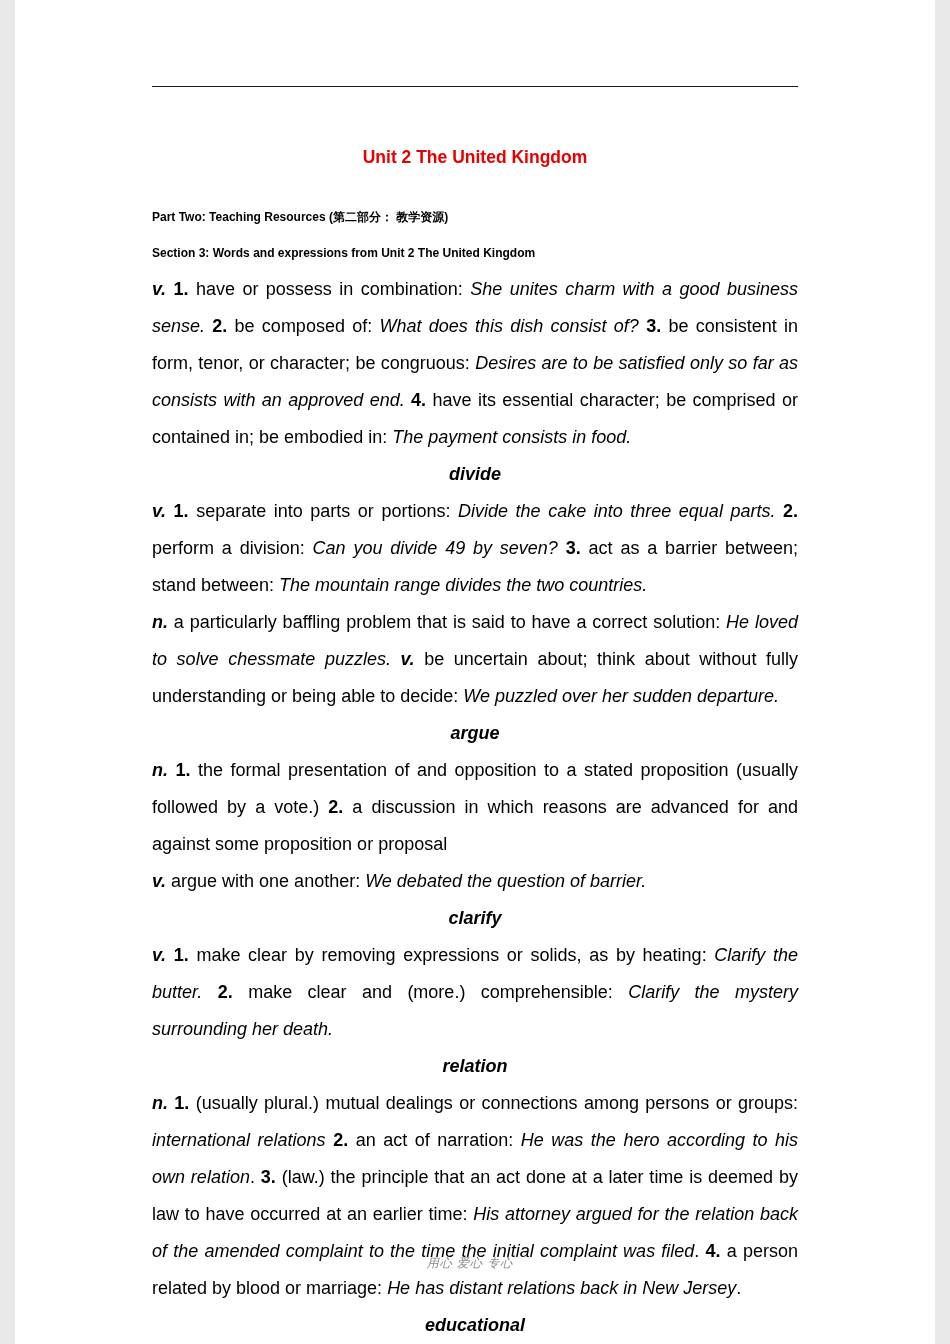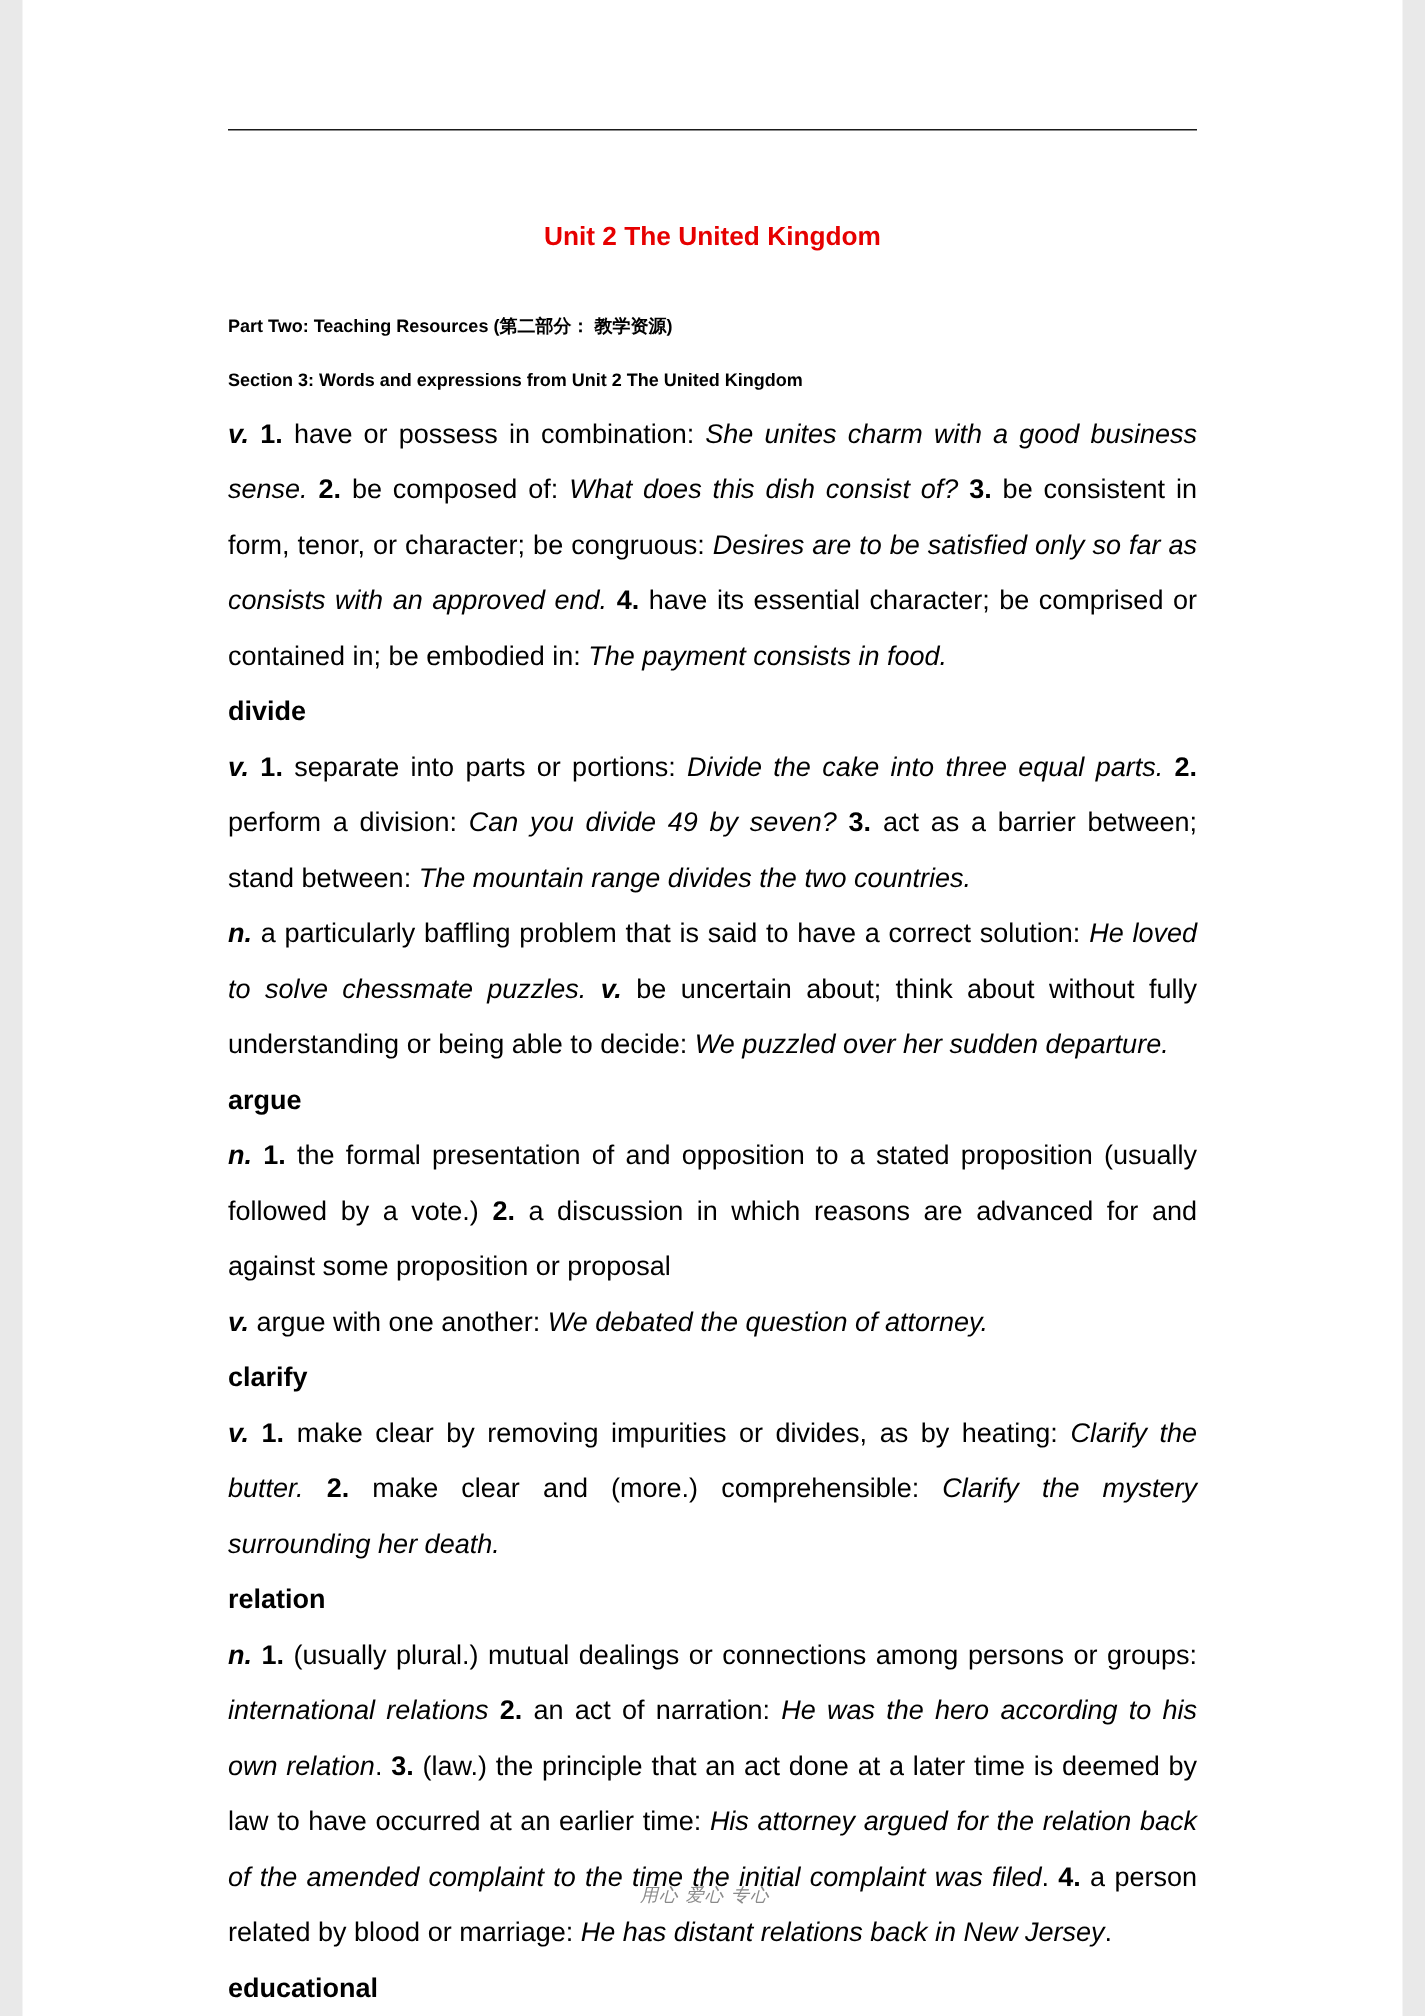--- a/index.html
+++ b/index.html
@@ -36,21 +36,21 @@
     font-weight: 700;
     text-align: left;
   }
   .para {
     margin: 0;
     line-height: 37px;
     font-size: 18px;
     font-weight: 400;
   }
   .para.def { text-align: justify; }
-  .para.headword { text-align: left; font-weight: 700; }
+  .para.headword { text-align: center; font-weight: 700; font-style: italic; }
   .para .b { font-weight: 700; }
   .para .i { font-style: italic; }
   .footer {
     position: absolute;
     left: 0;
     right: 10px;
     bottom: 72px;
     text-align: center;
     font-size: 12px;
     font-style: italic;
@@ -67,22 +67,22 @@
     <h1 class="doc-title" style="color: rgb(230, 0, 0);">Unit 2 The United Kingdom</h1>
     <p class="heading">Part Two: Teaching Resources (第二部分： 教学资源)</p>
     <p class="heading">Section 3: Words and expressions from Unit 2 The United Kingdom</p>
     <div>
         <p class="para def"><span class="b i">v.</span><span class="b">  1.</span><span> have or possess in combination: </span><span class="i">She unites charm with a good business sense.</span><span class="b"> 2.</span><span> be composed of: </span><span class="i">What does this dish consist of?</span><span class="b"> 3.</span><span> be consistent in form, tenor, or character; be congruous: </span><span class="i">Desires are to be satisfied only so far as consists with an approved end.</span><span class="b"> 4.</span><span> have its essential character; be comprised or contained in; be embodied in: </span><span class="i">The payment consists in food.</span></p>
         <p class="para headword"><span class="b">divide</span></p>
         <p class="para def"><span class="b i">v.</span><span class="b">  1.</span><span> separate into parts or portions: </span><span class="i">Divide the cake into three equal parts.</span><span class="b"> 2.</span><span> perform a division: </span><span class="i">Can you divide 49 by seven?</span><span class="b"> 3.</span><span> act as a barrier between; stand between: </span><span class="i">The mountain range divides the two countries.</span></p>
         <p class="para def"><span class="b i">n.</span><span>  a particularly baffling problem that is said to have a correct solution: </span><span class="i">He loved to solve chessmate puzzles.</span><span class="b i">  v.</span><span>  be uncertain about; think about without fully understanding or being able to decide: </span><span class="i">We puzzled over her sudden departure.</span></p>
         <p class="para headword"><span class="b">argue</span></p>
         <p class="para def"><span class="b i">n.</span><span class="b">  1.</span><span> the formal presentation of and opposition to a stated proposition (usually followed by a vote.) </span><span class="b">2.</span><span> a discussion in which reasons are advanced for and against some proposition or proposal</span></p>
-        <p class="para def"><span class="b i">v.</span><span>  argue with one another: </span><span class="i">We debated the question of attorney.</span></p>
+        <p class="para def"><span class="b i">v.</span><span>  argue with one another: </span><span class="i">We debated the question of barrier.</span></p>
         <p class="para headword"><span class="b">clarify</span></p>
-        <p class="para def"><span class="b i">v.</span><span class="b">  1.</span><span> make clear by removing impurities or divides, as by heating: </span><span class="i">Clarify the butter.</span><span class="b"> 2.</span><span> make clear and (more.) comprehensible: </span><span class="i">Clarify the mystery surrounding her death.</span></p>
+        <p class="para def"><span class="b i">v.</span><span class="b">  1.</span><span> make clear by removing expressions or solids, as by heating: </span><span class="i">Clarify the butter.</span><span class="b"> 2.</span><span> make clear and (more.) comprehensible: </span><span class="i">Clarify the mystery surrounding her death.</span></p>
         <p class="para headword"><span class="b">relation</span></p>
         <p class="para def"><span class="b i">n.</span><span class="b">  1.</span><span> (usually plural.) mutual dealings or connections among persons or groups: </span><span class="i">international relations</span><span class="b"> 2.</span><span> an act of narration: </span><span class="i">He was the hero according to his own relation</span><span>. </span><span class="b">3.</span><span>  (law.) the principle that an act done at a later time is deemed by law to have occurred at an earlier time: </span><span class="i">His attorney argued for the relation back of the amended complaint to the time the initial complaint was filed</span><span>. </span><span class="b">4.</span><span> a person related by blood or marriage: </span><span class="i">He has distant relations back in New Jersey</span><span>.</span></p>
         <p class="para headword"><span class="b">educational</span></p>
       </div>
   </div>
   <div class="footer">用心 爱心 专心</div>
 </div>
 
 </body></html>

